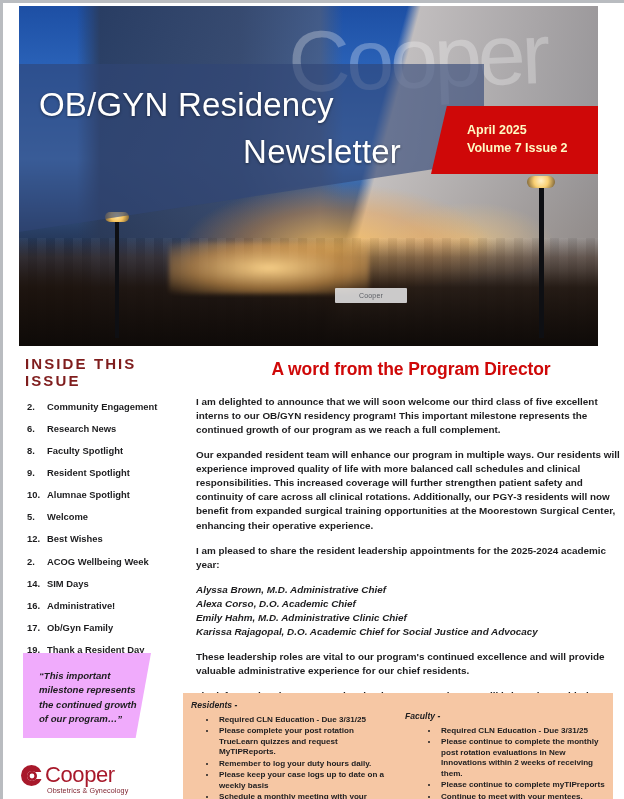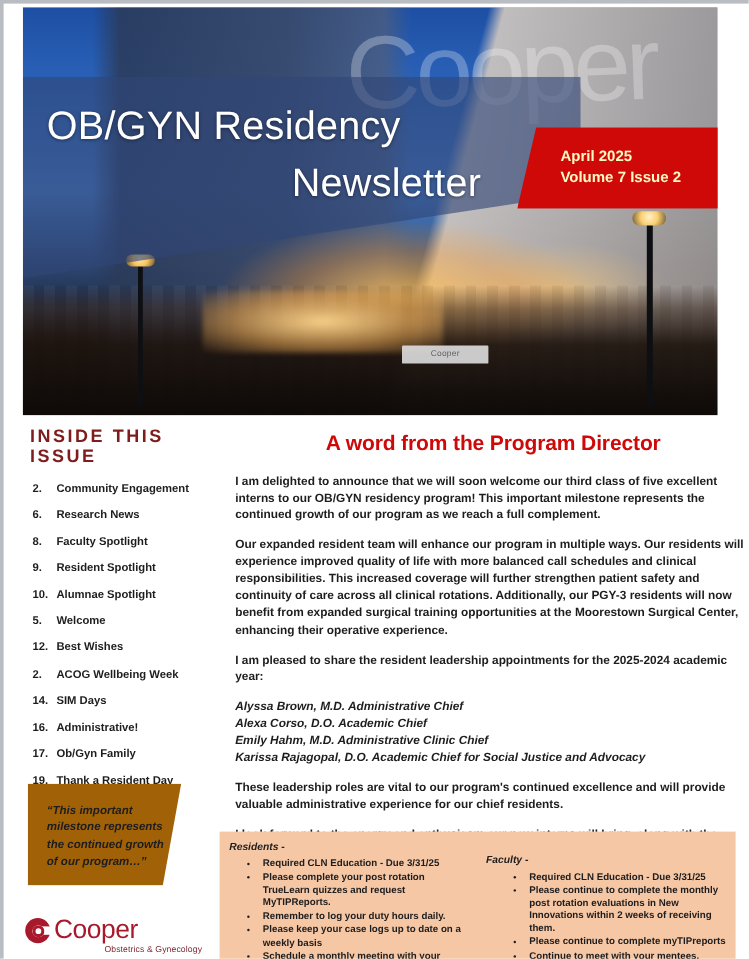--- a/index.html
+++ b/index.html
@@ -111,21 +111,21 @@
   .toc li{
     display:flex;font-size:9.4px;color:#1d1d1f;line-height:1.35;
     margin-bottom:9.4px;font-weight:600;
   }
   .toc .num{width:26px;flex:none;padding-left:6px;box-sizing:border-box;}
   .toc .lbl{flex:1;}
 
   
   .quote{
     position:absolute;left:20px;top:650px;width:128px;height:85px;
-    background:#a16207;
+    background:#f0abfc;
     -webkit-clip-path:polygon(0 0, 100% 0, 88% 100%, 0 100%);
     clip-path:polygon(0 0, 100% 0, 88% 100%, 0 100%);
   }
   .quote p{
     margin:0;padding:16px 14px 0 16px;
     font-size:9.6px;line-height:1.5;font-style:italic;font-weight:600;color:#1d1d1f;
   }
 
   
   .cooperlogo{position:absolute;left:18px;top:760px;width:150px;height:36px;}
@@ -139,21 +139,21 @@
   .cl-mark::after{
     content:"";position:absolute;left:5.5px;top:5.5px;width:10px;height:10px;border-radius:50%;
     background:#ffffff;box-shadow:inset 0 0 0 2.6px #a8192b;
   }
   .cl-word{
     position:absolute;left:24px;top:-1px;
     font-size:22px;color:#a8192b;letter-spacing:-.4px;
   }
   .cl-sub{
     position:absolute;left:26px;top:23px;
-    font-size:7.2px;color:#7c1f2b;letter-spacing:.1px;margin-left:40px;
+    font-size:7.2px;color:#7c1f2b;letter-spacing:.1px;
   }
 
   
   .article{position:absolute;left:193px;top:356px;width:430px;}
   .article h1{
     margin:0 0 15px 0;
     text-align:center;
     font-size:17.5px;font-weight:bold;color:#cf0808;
     letter-spacing:-.1px;
   }

